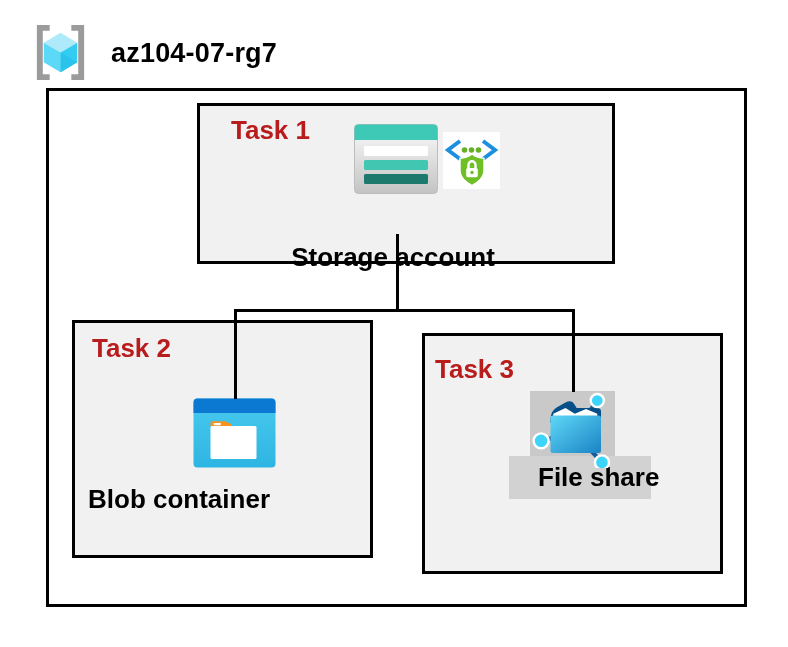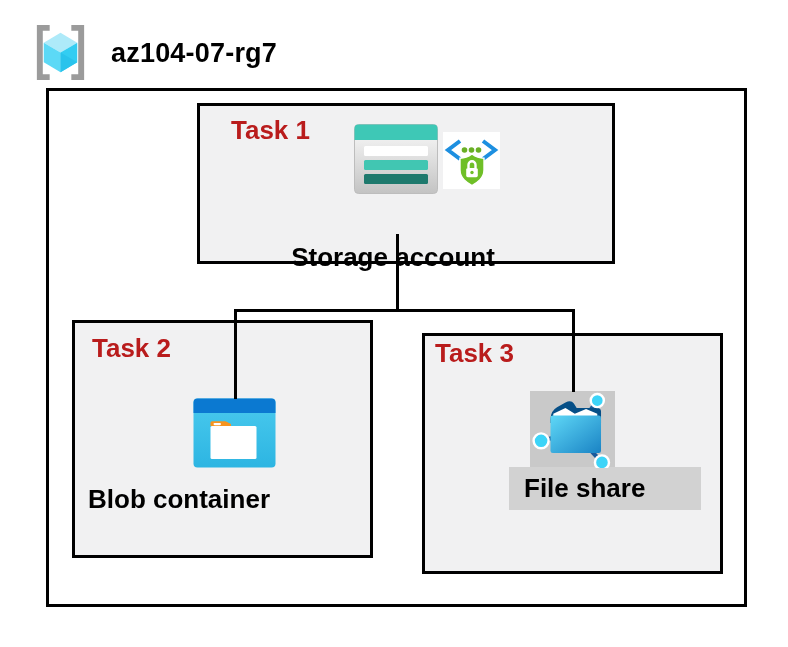--- a/index.html
+++ b/index.html
@@ -15,37 +15,37 @@
   
   .outer-box{left:46px;top:88px;width:701px;height:519px;
     border:3px solid #000;box-sizing:border-box;background:#fff;}
   .task-box{background:#f1f1f2;border:3px solid #000;box-sizing:border-box;}
   .task1{left:197px;top:103px;width:418px;height:161px;}
   .task2{left:72px;top:320px;width:301px;height:238px;}
   .task3{left:422px;top:333px;width:301px;height:241px;}
   .task-label{color:#b91c1c;font-size:26px;line-height:1.1;}
   .task-label.t1{margin:10px 0 0 31px;}
   .task-label.t2{margin:11px 0 0 17px;}
-  .task-label.t3{margin:3px 0 0 10px;}
+  .task-label.t3{margin:19px 0 0 10px;}
   .node-label{font-size:26px;color:#000;white-space:nowrap;}
   .storage-label{left:243px;top:198px;width:300px;text-align:center;margin-top:44px;}
   .blob-label{left:88px;top:484px;width:300px;text-align:left;}
   
   .connector{background:#000;}
   .conn-v1{left:396px;top:234px;width:3px;height:78px;}
   .conn-h{left:234px;top:309px;width:341px;height:3px;}
   .conn-v2{left:234px;top:312px;width:3px;height:87px;}
   .conn-v3{left:572px;top:312px;width:3px;height:80px;}
   
   .storage-icon{left:354px;top:124px;width:84px;height:70px;}
   .sas-icon{left:443px;top:132px;width:57px;height:57px;}
   .blob-icon{left:193px;top:398px;width:83px;height:70px;}
   .fs-gray-box{left:530px;top:391px;width:85px;height:77px;background:#c9c9c9;}
-  .fs-label-box{left:509px;top:467px;width:192px;height:43px;background:#d2d2d2;
-    display:flex;align-items:center;padding-left:15px;box-sizing:border-box;}
+  .fs-label-box{left:509px;top:456px;width:142px;height:43px;background:#d2d2d2;
+    display:flex;align-items:center;padding-left:29px;box-sizing:border-box;}
   .fs-icon{left:528px;top:380px;width:88px;height:88px;}
 </style>
 </head>
 <body>
 
 <div class="canvas">
 
   <svg class="abs rg-icon" viewBox="0 0 64 64">
     <path d="M21,7 h-10 v50 h10" fill="none" stroke="#9b9b9b" stroke-width="6"></path>
     <path d="M43,7 h10 v50 h-10" fill="none" stroke="#9b9b9b" stroke-width="6"></path>

